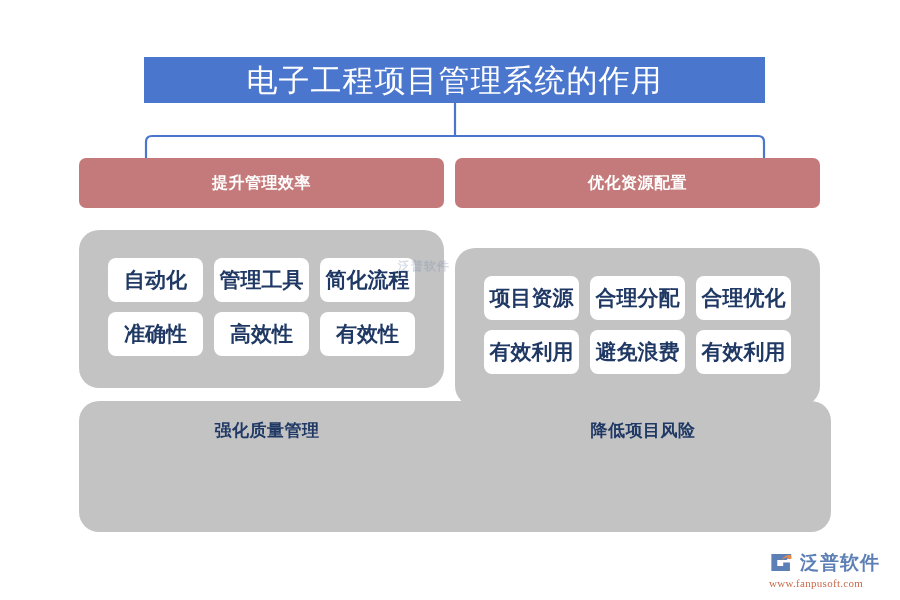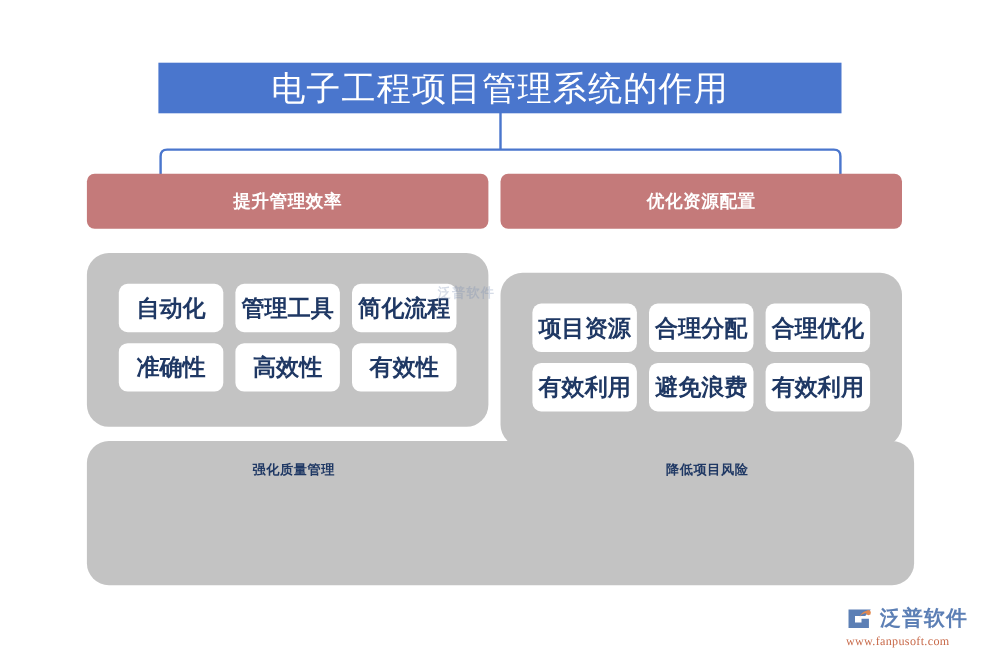--- a/index.html
+++ b/index.html
@@ -122,21 +122,21 @@
     width: 100%;
     display: flex;
   }
   .bottom-head-col {
     flex: 1;
     display: flex;
     justify-content: center;
   }
   .bottom-head-col .bottom-head-text {
     color: #1f3864;
-    font-size: 12px;
+    font-size: 17px;
     font-weight: bold;
     letter-spacing: 0.5px;
   }
   .bottom-chip-row {
     position: absolute;
     top: 55px;
     left: 0;
     width: 100%;
     display: flex;
   }

